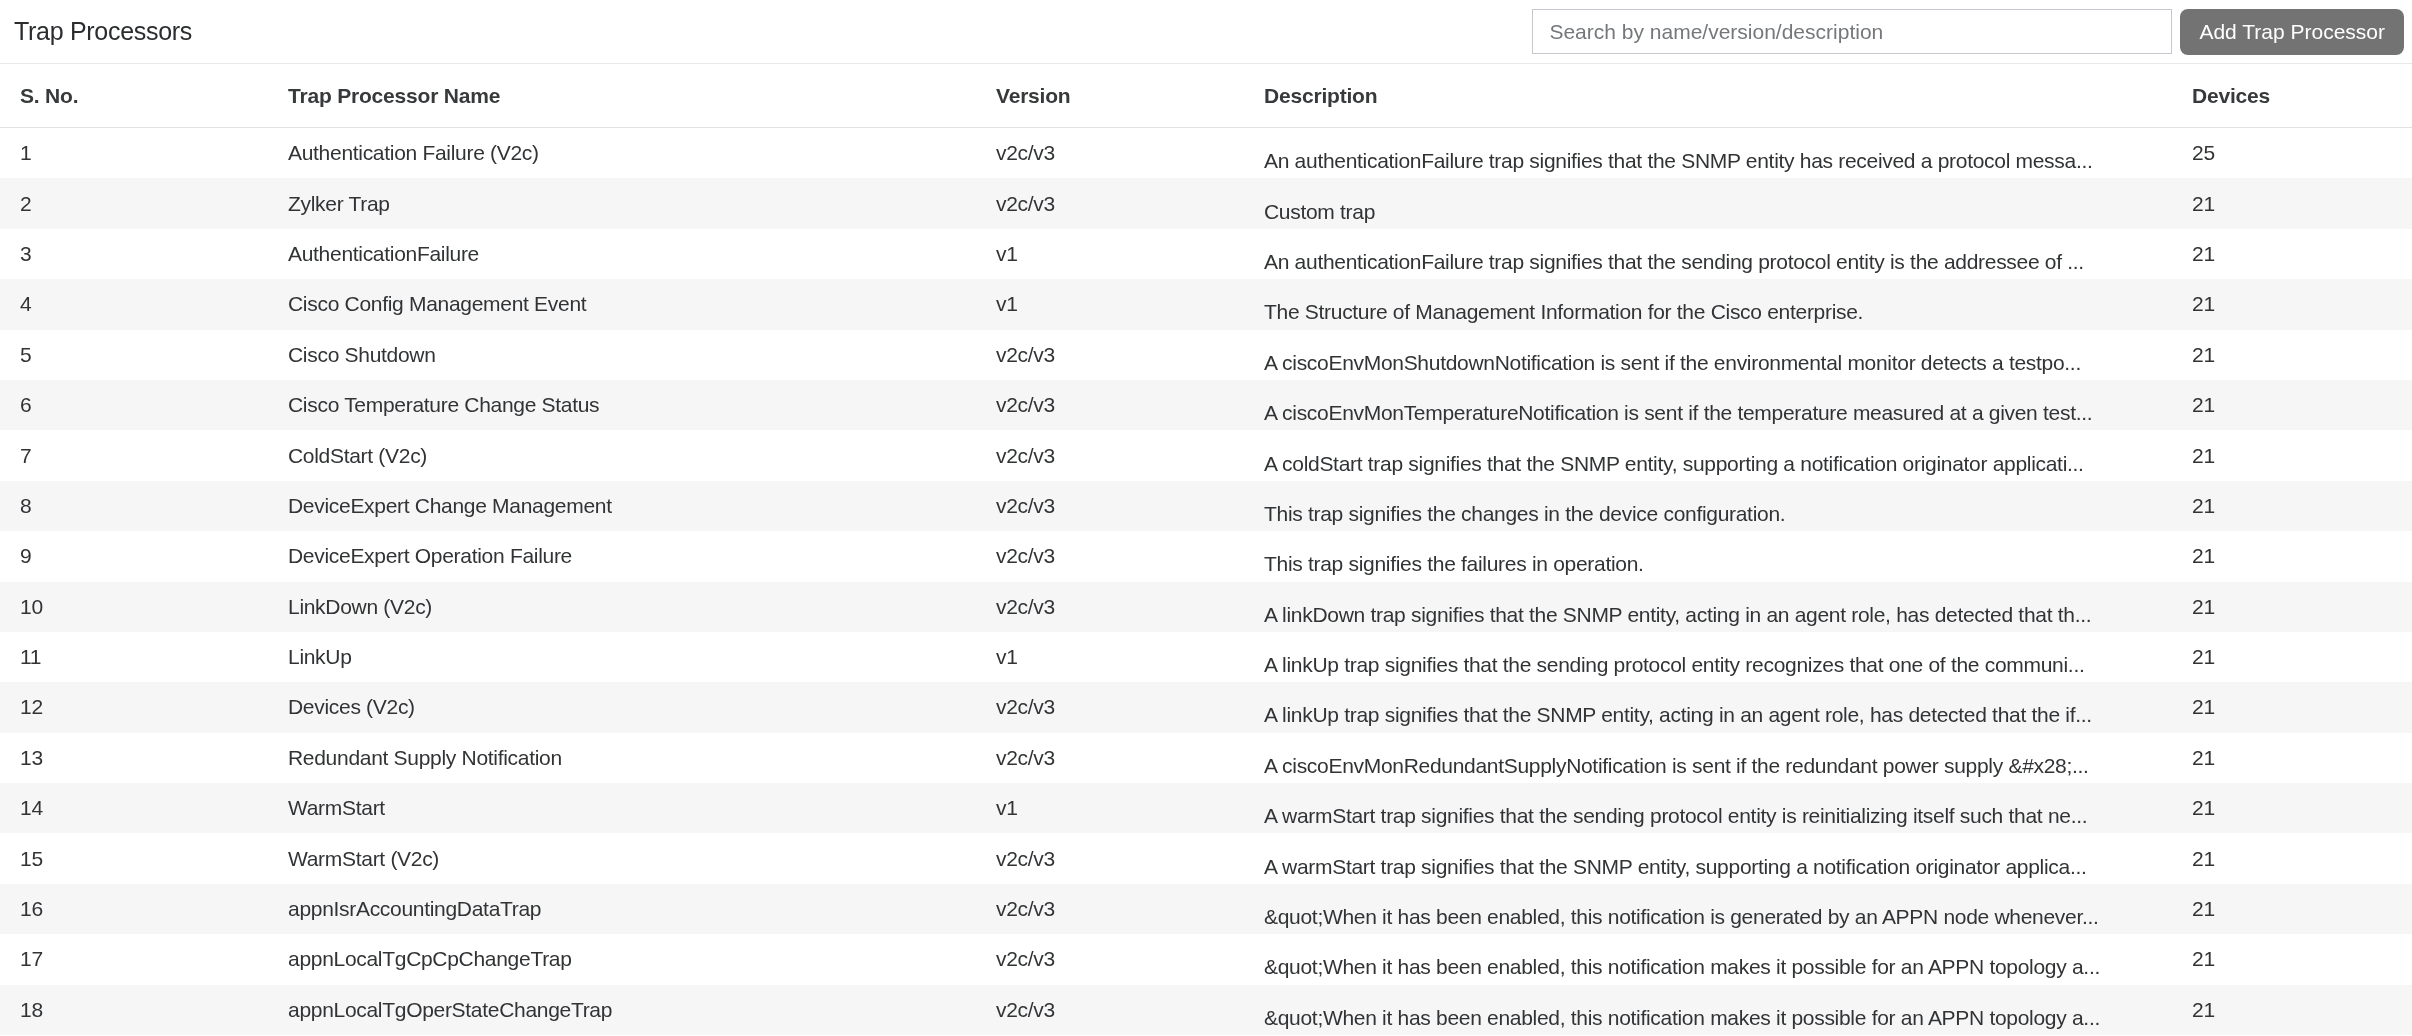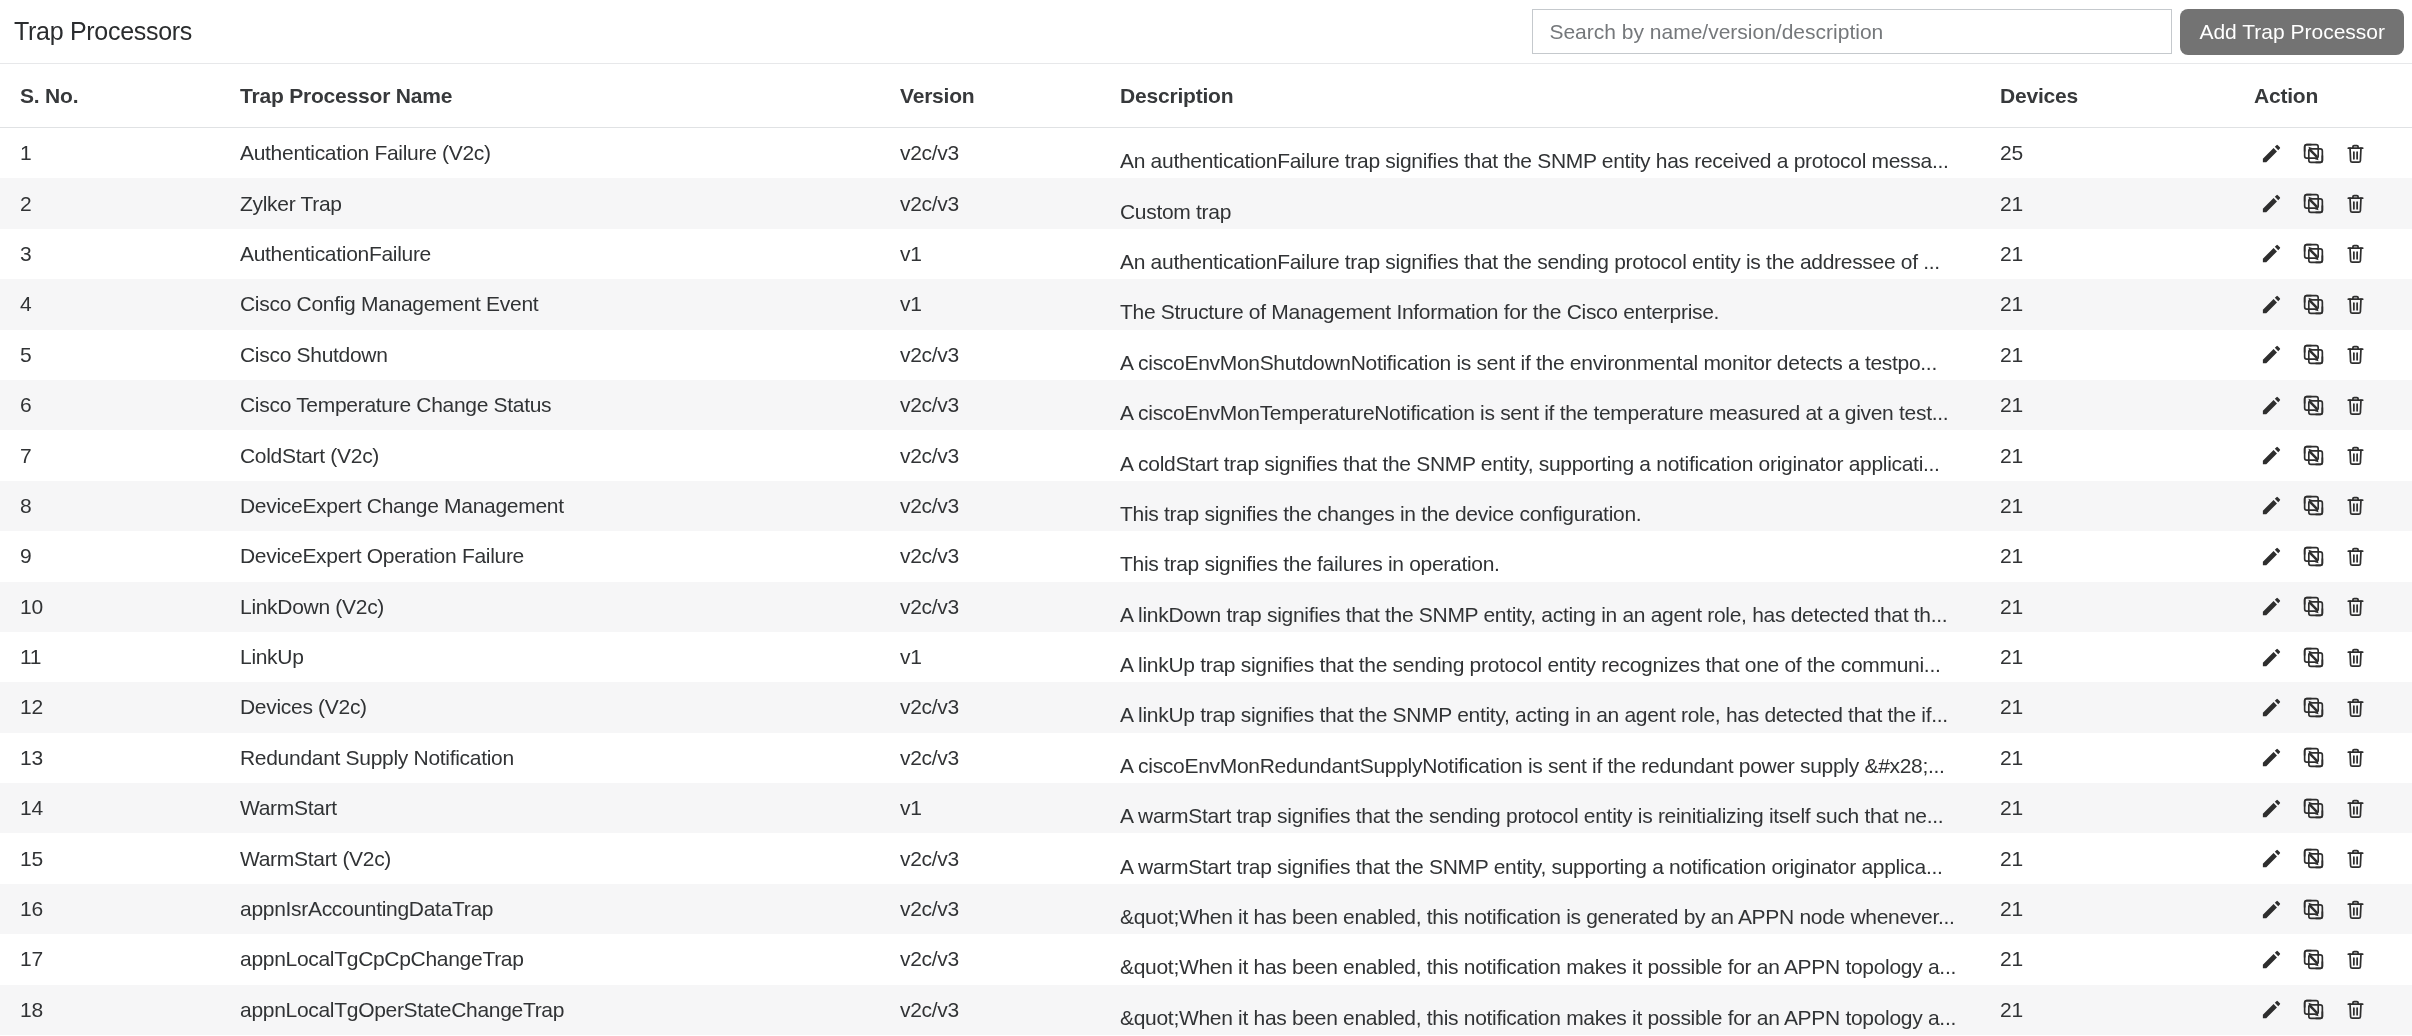--- a/index.html
+++ b/index.html
@@ -57,20 +57,21 @@
     font-family: "Liberation Sans", sans-serif;
     cursor: pointer;
     white-space: nowrap;
   }
 
   
   .grid-row {
     display: grid;
     grid-template-columns: 240px 660px 220px 880px 222px 190px;
     align-items: center;
+    gap: 48px;
   }
   .thead {
     height: 64px;
     border-bottom: 1px solid #e0e2e4;
   }
   .th {
     font-size: 21px;
     font-weight: 700;
     color: #37393b;
     letter-spacing: -0.2px;

